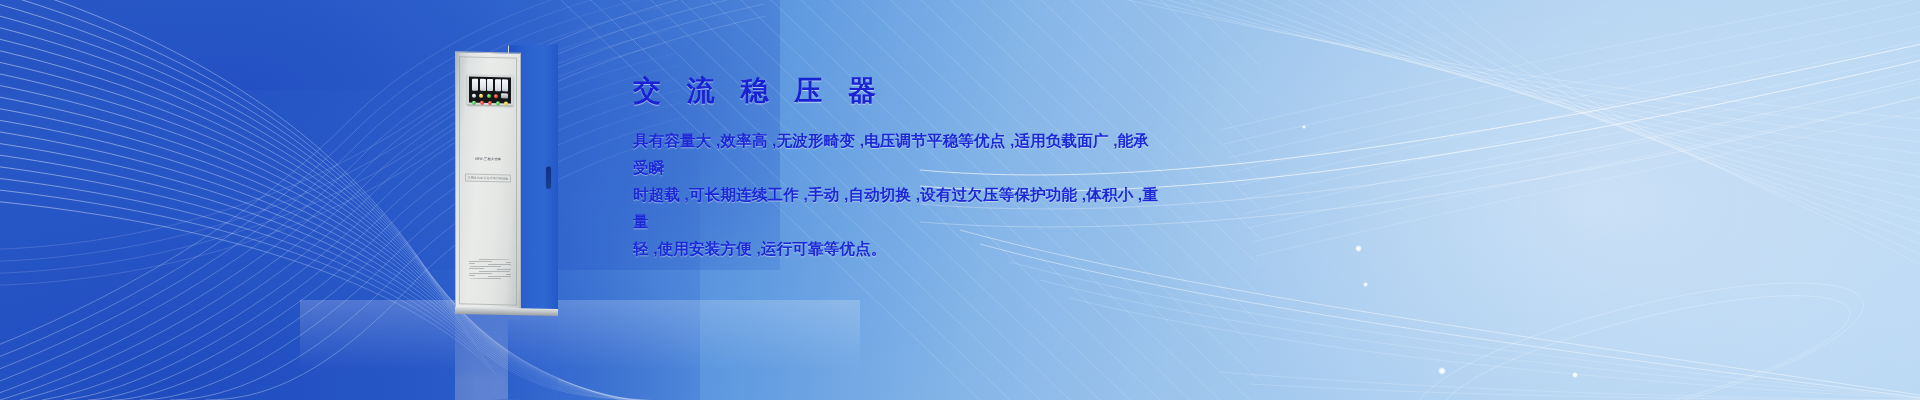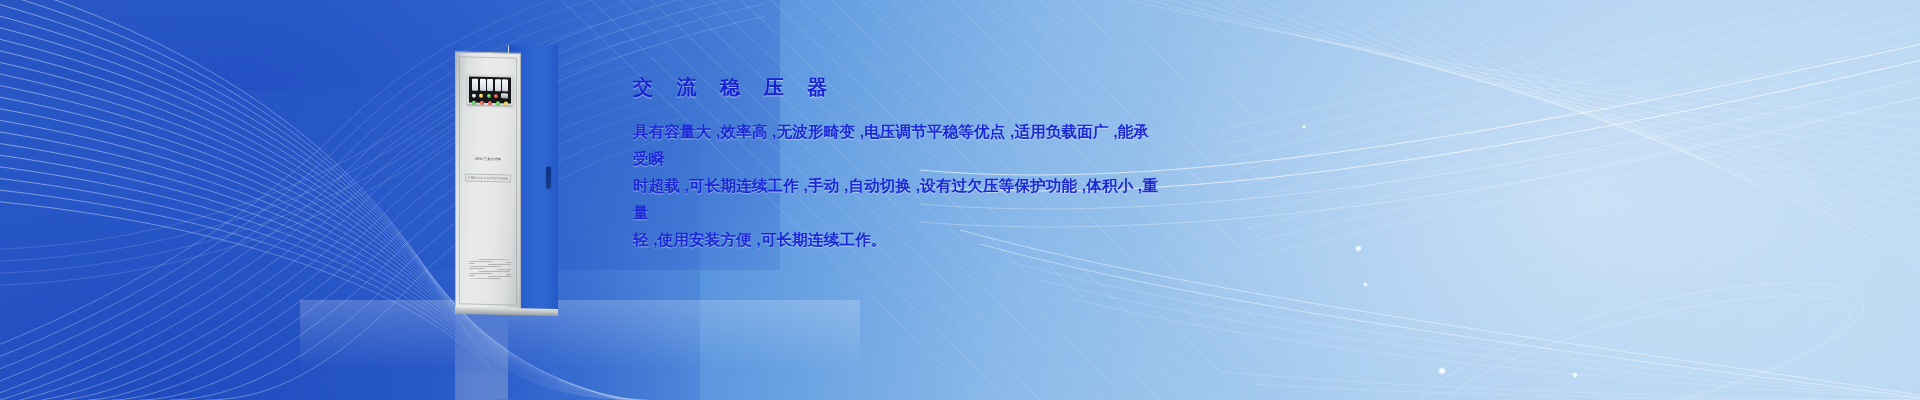--- a/index.html
+++ b/index.html
@@ -257,21 +257,21 @@
 
   
   .copy {
     position: absolute;
     left: 633px;
     top: 76px;
     width: 530px;
   }
   .headline {
     margin: 0;
-    font-size: 20px;
+    font-size: 28px;
     font-weight: bold;
     color: #1822d2;
     letter-spacing: 9px;
     line-height: 1.1;
     text-shadow: 0 1px 1px rgba(255,255,255,0.55);
   }
   .subcopy {
     margin: 20px 0 0 0;
     font-size: 15.5px;
     font-weight: bold;
@@ -495,17 +495,17 @@
   <div class="reflection">
     <div class="refl-front"></div>
     <div class="refl-side"></div>
   </div>
 
   <div class="copy">
     <h1 class="headline">交 流 稳 压 器</h1>
     <p class="subcopy">
       <span>具有容量大 ,效率高 ,无波形畸变 ,电压调节平稳等优点 ,适用负载面广 ,能承受瞬</span><br>
       <span>时超载 ,可长期连续工作 ,手动 ,自动切换 ,设有过欠压等保护功能 ,体积小 ,重量</span><br>
-      <span>轻 ,使用安装方便 ,可长期连续工作。</span>
+      <span>轻 ,使用安装方便 ,运行可靠等优点。</span>
     </p>
   </div>
 
 </div>
 
 </body></html>

